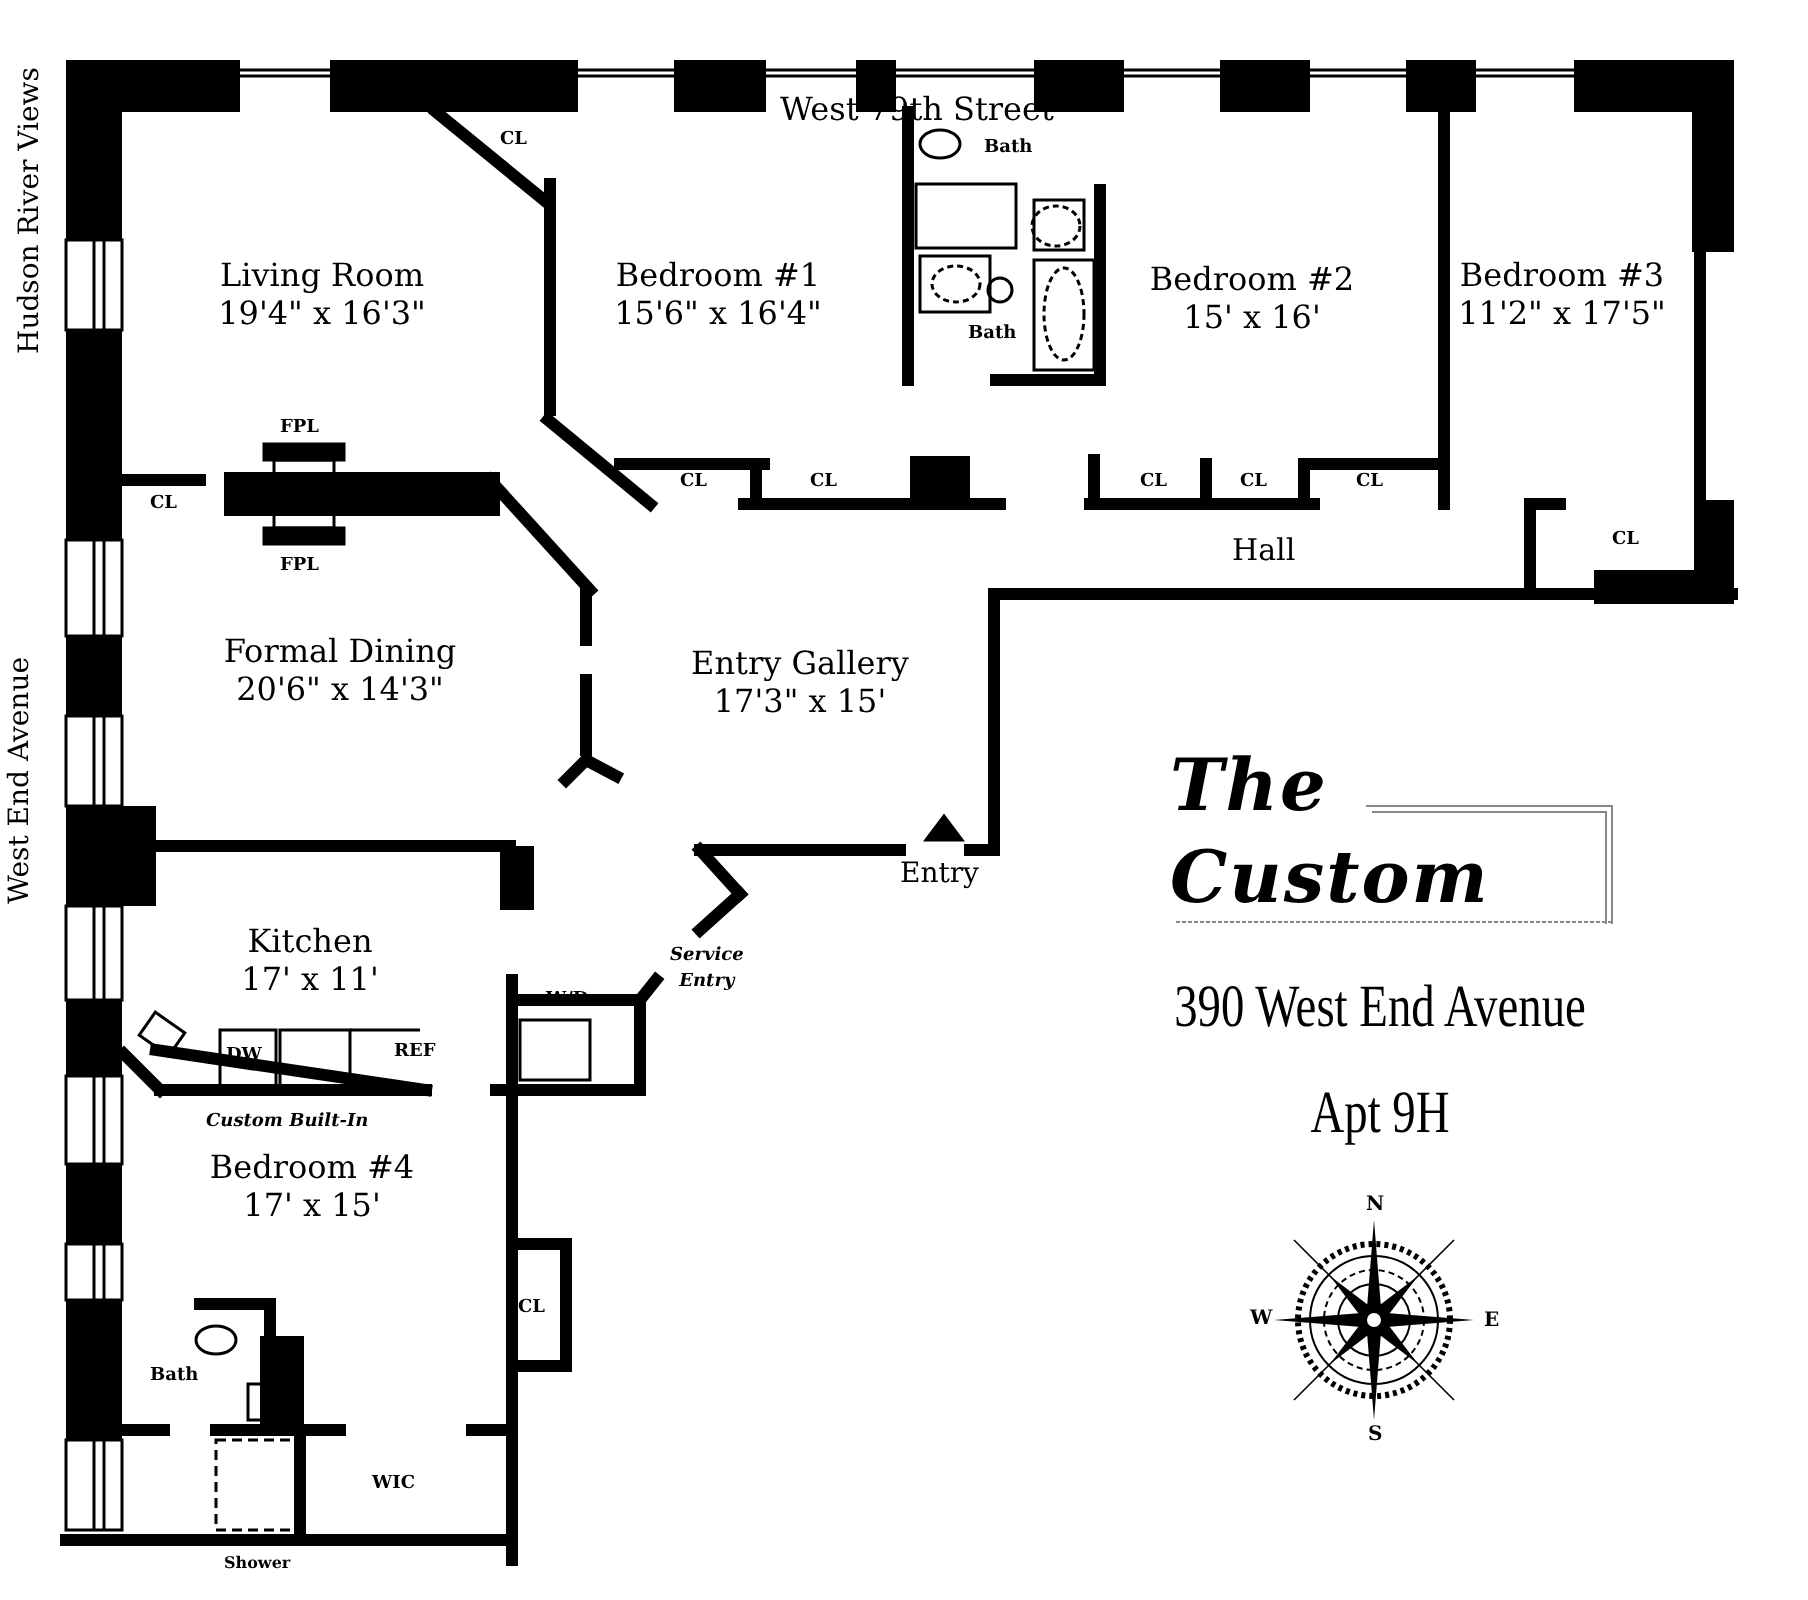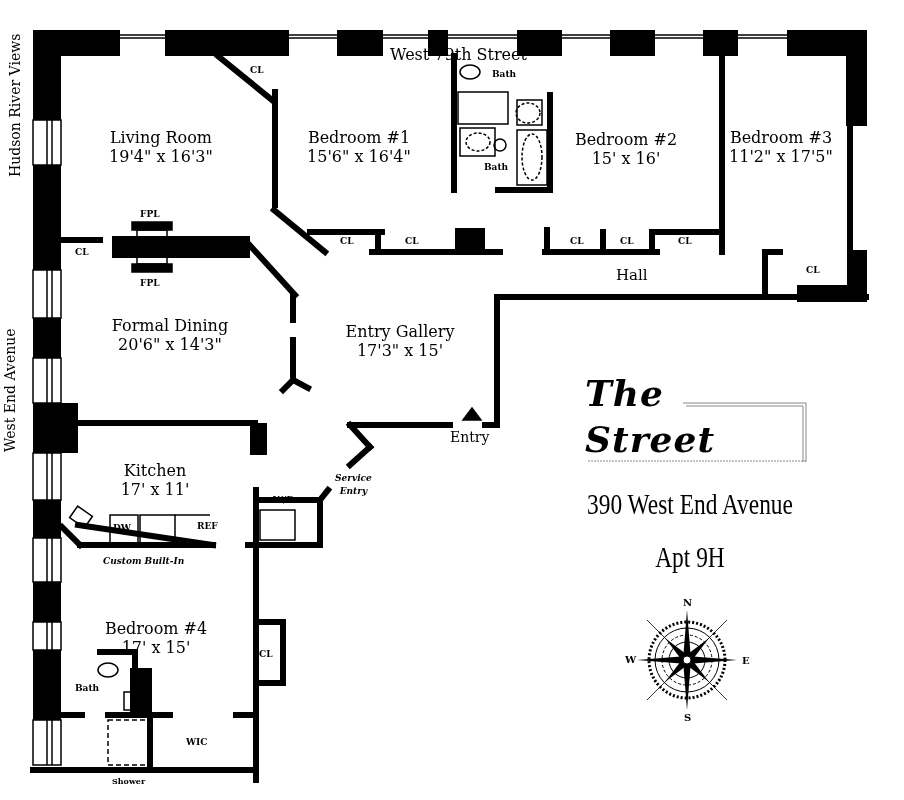--- a/index.html
+++ b/index.html
@@ -233,21 +233,21 @@
   <div class="room-dim">20'6" x 14'3"</div>
 </div>
 <div class="lbl" style="left:335px;top:324px;width:130px;">
   <div class="room-name">Entry Gallery</div>
   <div class="room-dim">17'3" x 15'</div>
 </div>
 <div class="lbl" style="left:100px;top:463px;width:110px;">
   <div class="room-name">Kitchen</div>
   <div class="room-dim">17' x 11'</div>
 </div>
-<div class="lbl" style="left:100px;top:621px;width:112px;">
+<div class="lbl" style="left:100px;top:576px;width:112px;">
   <div class="room-name">Bedroom #4</div>
   <div class="room-dim">17' x 15'</div>
 </div>
 
 <div class="lbl small" style="left:250px;top:66px;">CL</div>
 <div class="lbl small" style="left:75px;top:248px;">CL</div>
 <div class="lbl small" style="left:340px;top:237px;">CL</div>
 <div class="lbl small" style="left:405px;top:237px;">CL</div>
 <div class="lbl small" style="left:570px;top:237px;">CL</div>
 <div class="lbl small" style="left:620px;top:237px;">CL</div>
@@ -267,20 +267,20 @@
   <div style="margin-top:4px;">Entry</div>
 </div>
 <div class="lbl small" style="left:273px;top:496px;">W/D</div>
 <div class="lbl small" style="left:113px;top:524px;">DW</div>
 <div class="lbl small" style="left:197px;top:522px;text-align:center;">REF</div>
 <div class="lbl small" style="left:103px;top:557px;font-style:italic;">Custom Built-In</div>
 <div class="lbl small" style="left:186px;top:738px;">WIC</div>
 <div class="lbl small" style="left:112px;top:738px;font-size:8px;margin-top:39px;">Shower</div>
 
 <div class="brand-the" style="left:585px;top:372px;">The</div>
-<div class="brand-apt" style="left:585px;top:418px;">Street</div>
+<div class="brand-apt" style="left:585px;top:418px;">Custom</div>
 <div class="addr" style="left:530px;top:487px;width:320px;">390 West End Avenue</div>
 <div class="addr" style="left:600px;top:540px;width:180px;">Apt 9H</div>
 
 <div class="compass-letter" style="left:683px;top:597px;">N</div>
 <div class="compass-letter" style="left:684px;top:712px;">S</div>
 <div class="compass-letter" style="left:625px;top:654px;">W</div>
 <div class="compass-letter" style="left:742px;top:655px;">E</div>
 
 </body></html>

